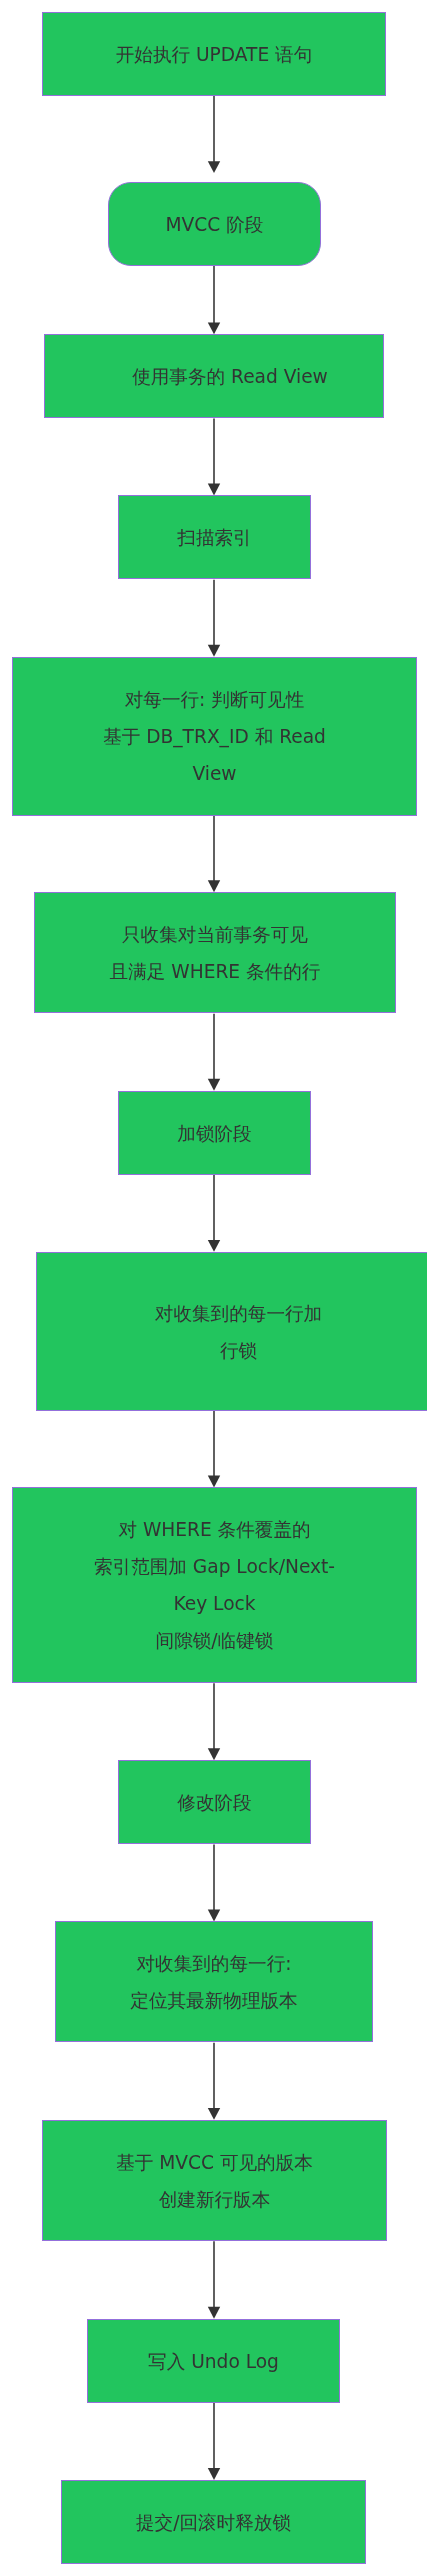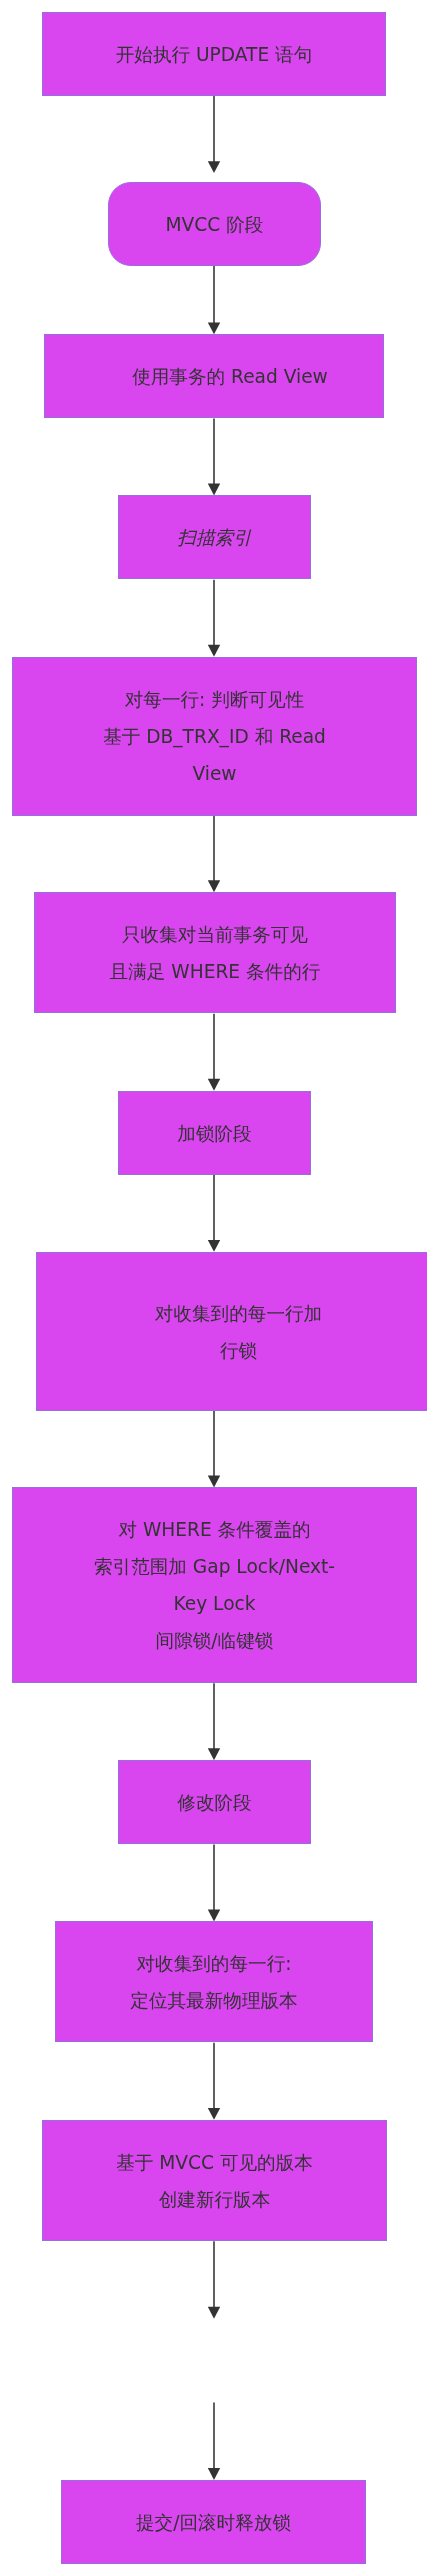--- a/index.html
+++ b/index.html
@@ -1,21 +1,21 @@
 <!DOCTYPE html>
 <html style="font-size:8.3px"><head>
 <meta charset="utf-8">
 <style>
   html, body { margin: 0; padding: 0; background: #ffffff; }
   body { width: 428px; height: 2576px; position: relative; overflow: hidden;
          font-family: "DejaVu Sans", "Liberation Sans", sans-serif; }
   #flowchart { position: absolute; left: 0; top: 0; width: 428px; height: 2576px; }
   .node {
     position: absolute; box-sizing: border-box;
-    background: #d946ef; border: 1.5px solid #9370DB;
+    background: #22c55e; border: 1.5px solid #9370DB;
     display: flex; align-items: center; justify-content: center;
     text-align: center; color: #333333;
   }
   .node-label { font-size: 18.6px; line-height: 37px; white-space: nowrap; }
   .node-label .ln { display: block; }
   svg#edges { position: absolute; left: 0; top: 0; }
 </style>
 </head>
 <body>
 
@@ -82,21 +82,21 @@
     <div class="node" style="left: 108px; top: 182px; width: 213px; height: 84px; border-radius: 23px;">
       <div class="node-label">
         <span class="ln">MVCC 阶段</span>
       </div>
     </div>
     <div class="node" style="left: 44px; top: 334px; width: 340px; height: 84px; padding-left: 32px;">
       <div class="node-label">
         <span class="ln">使用事务的 Read View</span>
       </div>
     </div>
-    <div class="node" style="left: 118px; top: 495px; width: 193px; height: 84px; font-style: italic;">
+    <div class="node" style="left: 118px; top: 495px; width: 193px; height: 84px;">
       <div class="node-label">
         <span class="ln">扫描索引</span>
       </div>
     </div>
     <div class="node" style="left: 12px; top: 657px; width: 405px; height: 159px;">
       <div class="node-label">
         <span class="ln">对每一行: 判断可见性</span>
         <span class="ln">基于 DB_TRX_ID 和 Read</span>
         <span class="ln">View</span>
       </div>
@@ -136,19 +136,24 @@
         <span class="ln">对收集到的每一行:</span>
         <span class="ln">定位其最新物理版本</span>
       </div>
     </div>
     <div class="node" style="left: 42px; top: 2120px; width: 345px; height: 121px;">
       <div class="node-label">
         <span class="ln">基于 MVCC 可见的版本</span>
         <span class="ln">创建新行版本</span>
       </div>
     </div>
+    <div class="node" style="left: 87px; top: 2319px; width: 253px; height: 84px;">
+      <div class="node-label">
+        <span class="ln">写入 Undo Log</span>
+      </div>
+    </div>
     <div class="node" style="left: 61px; top: 2480px; width: 305px; height: 84px;">
       <div class="node-label">
         <span class="ln">提交/回滚时释放锁</span>
       </div>
     </div>
   </div>
 
 
 </body></html>

